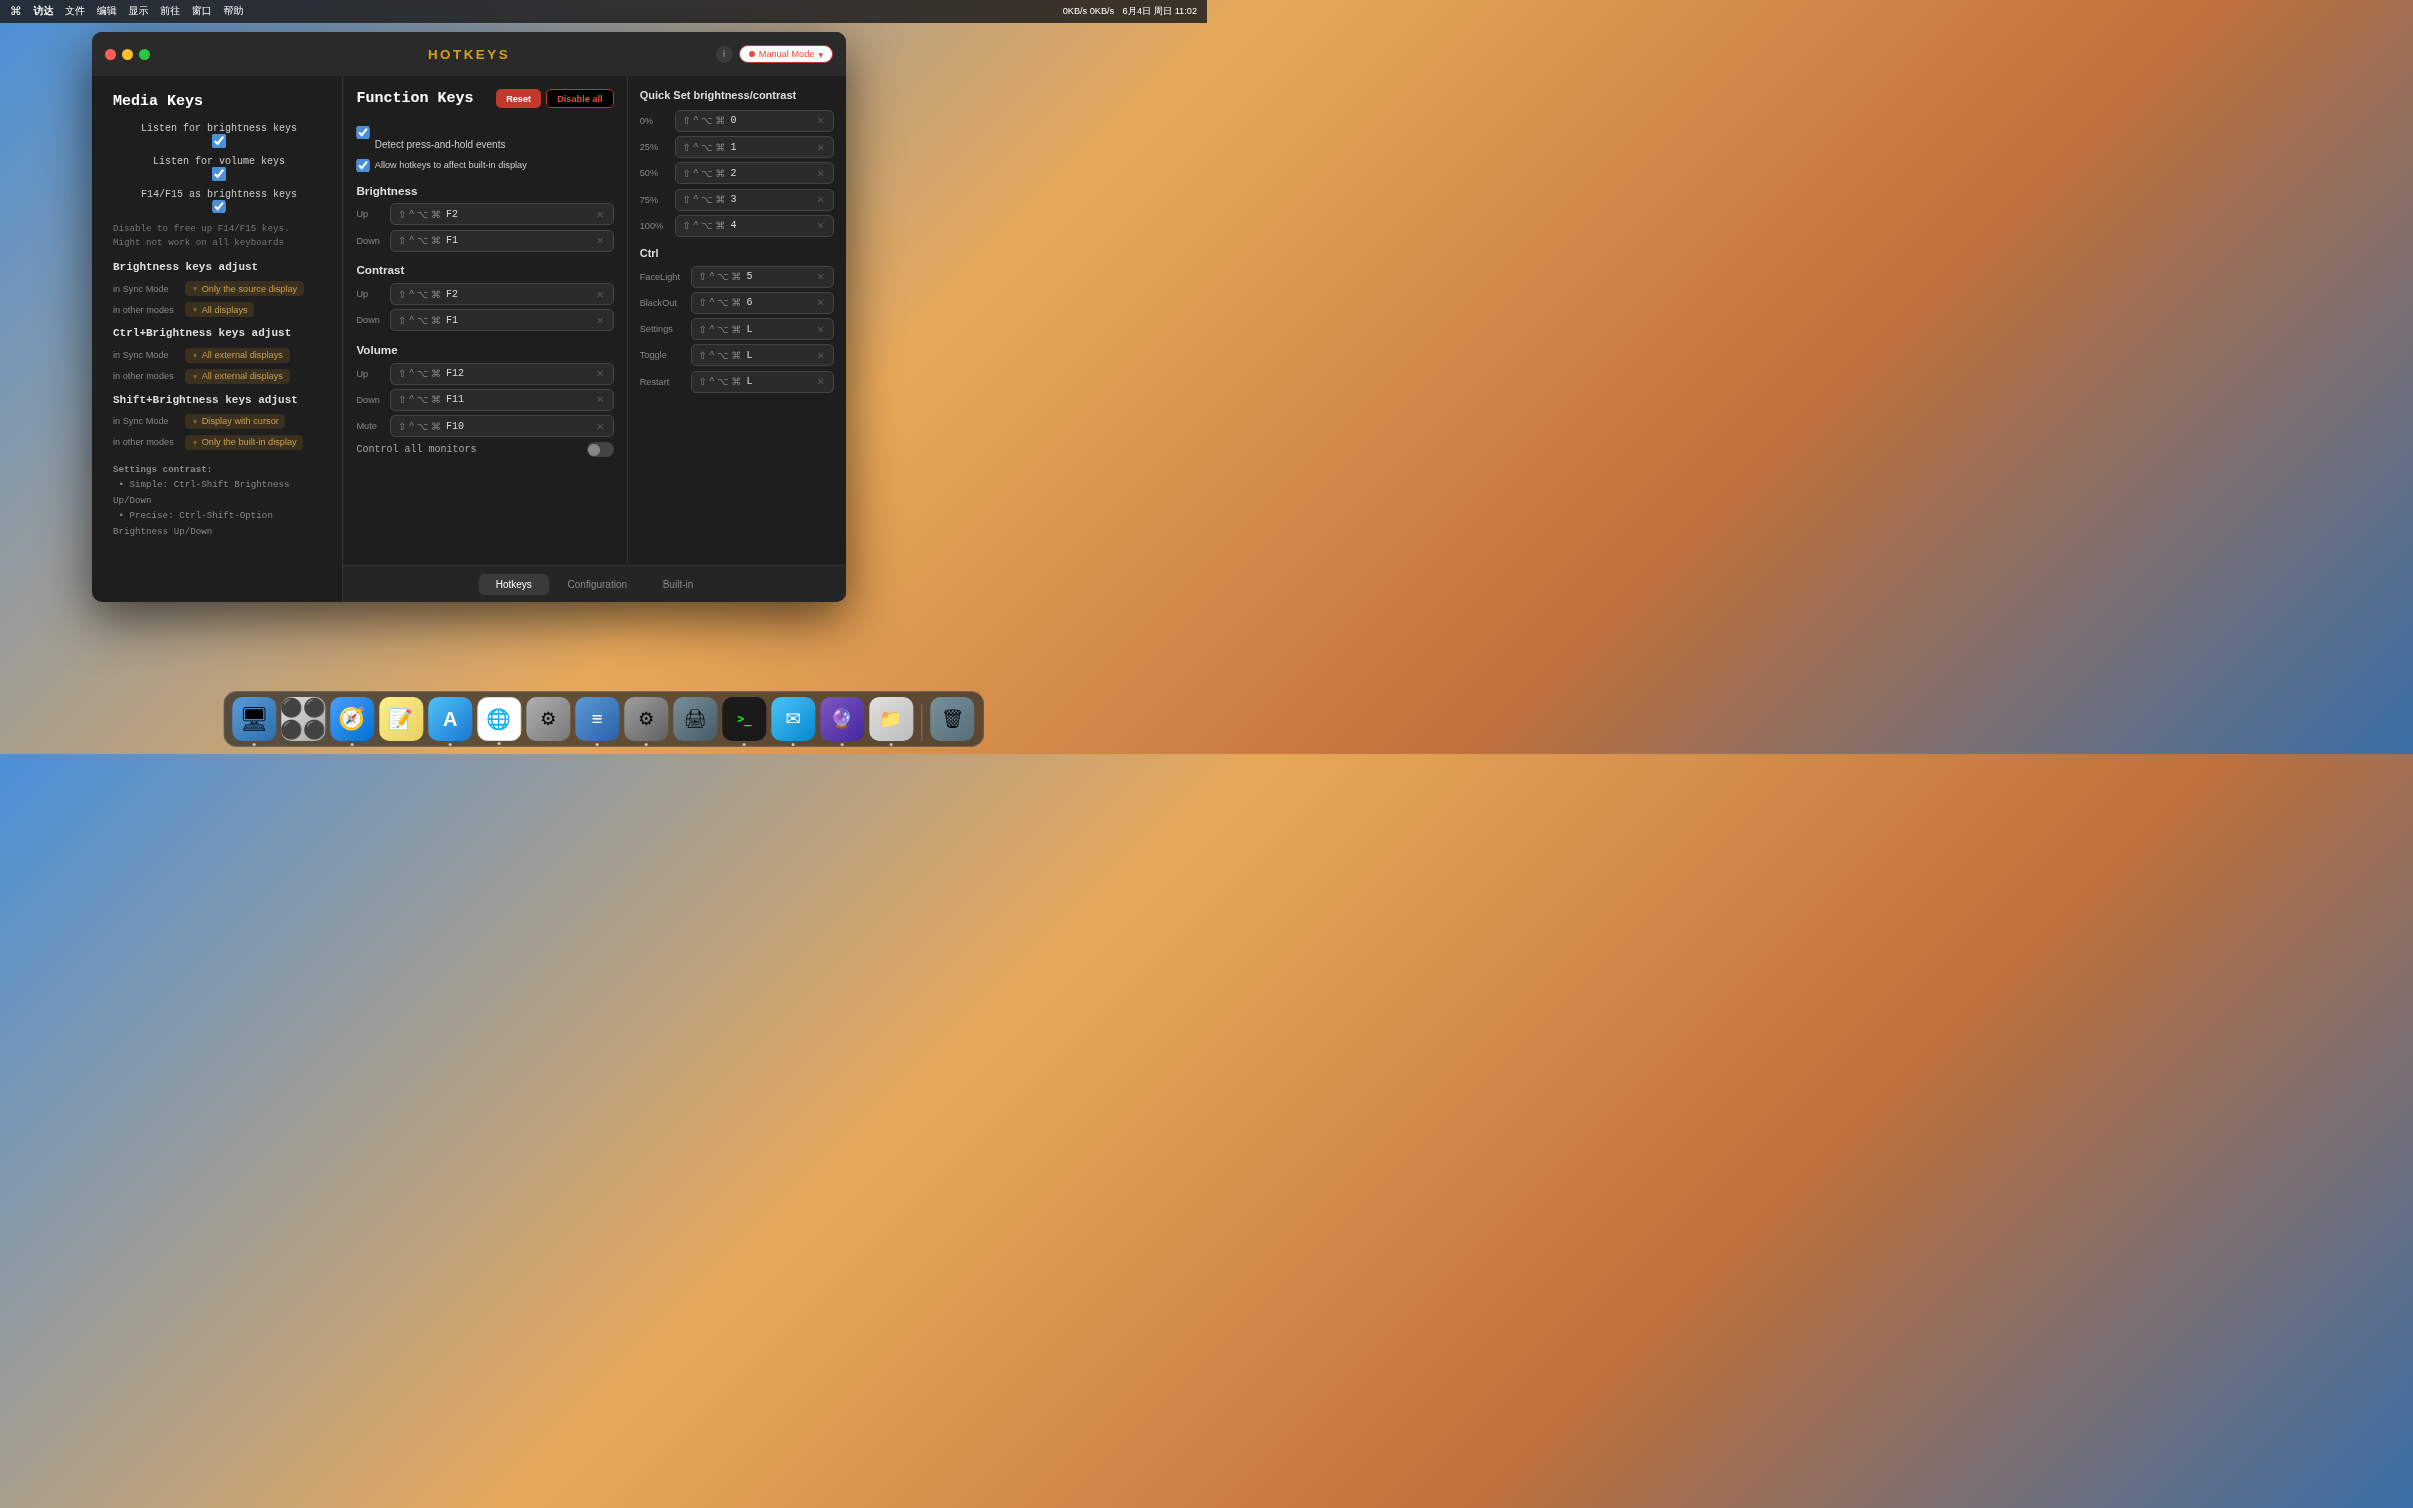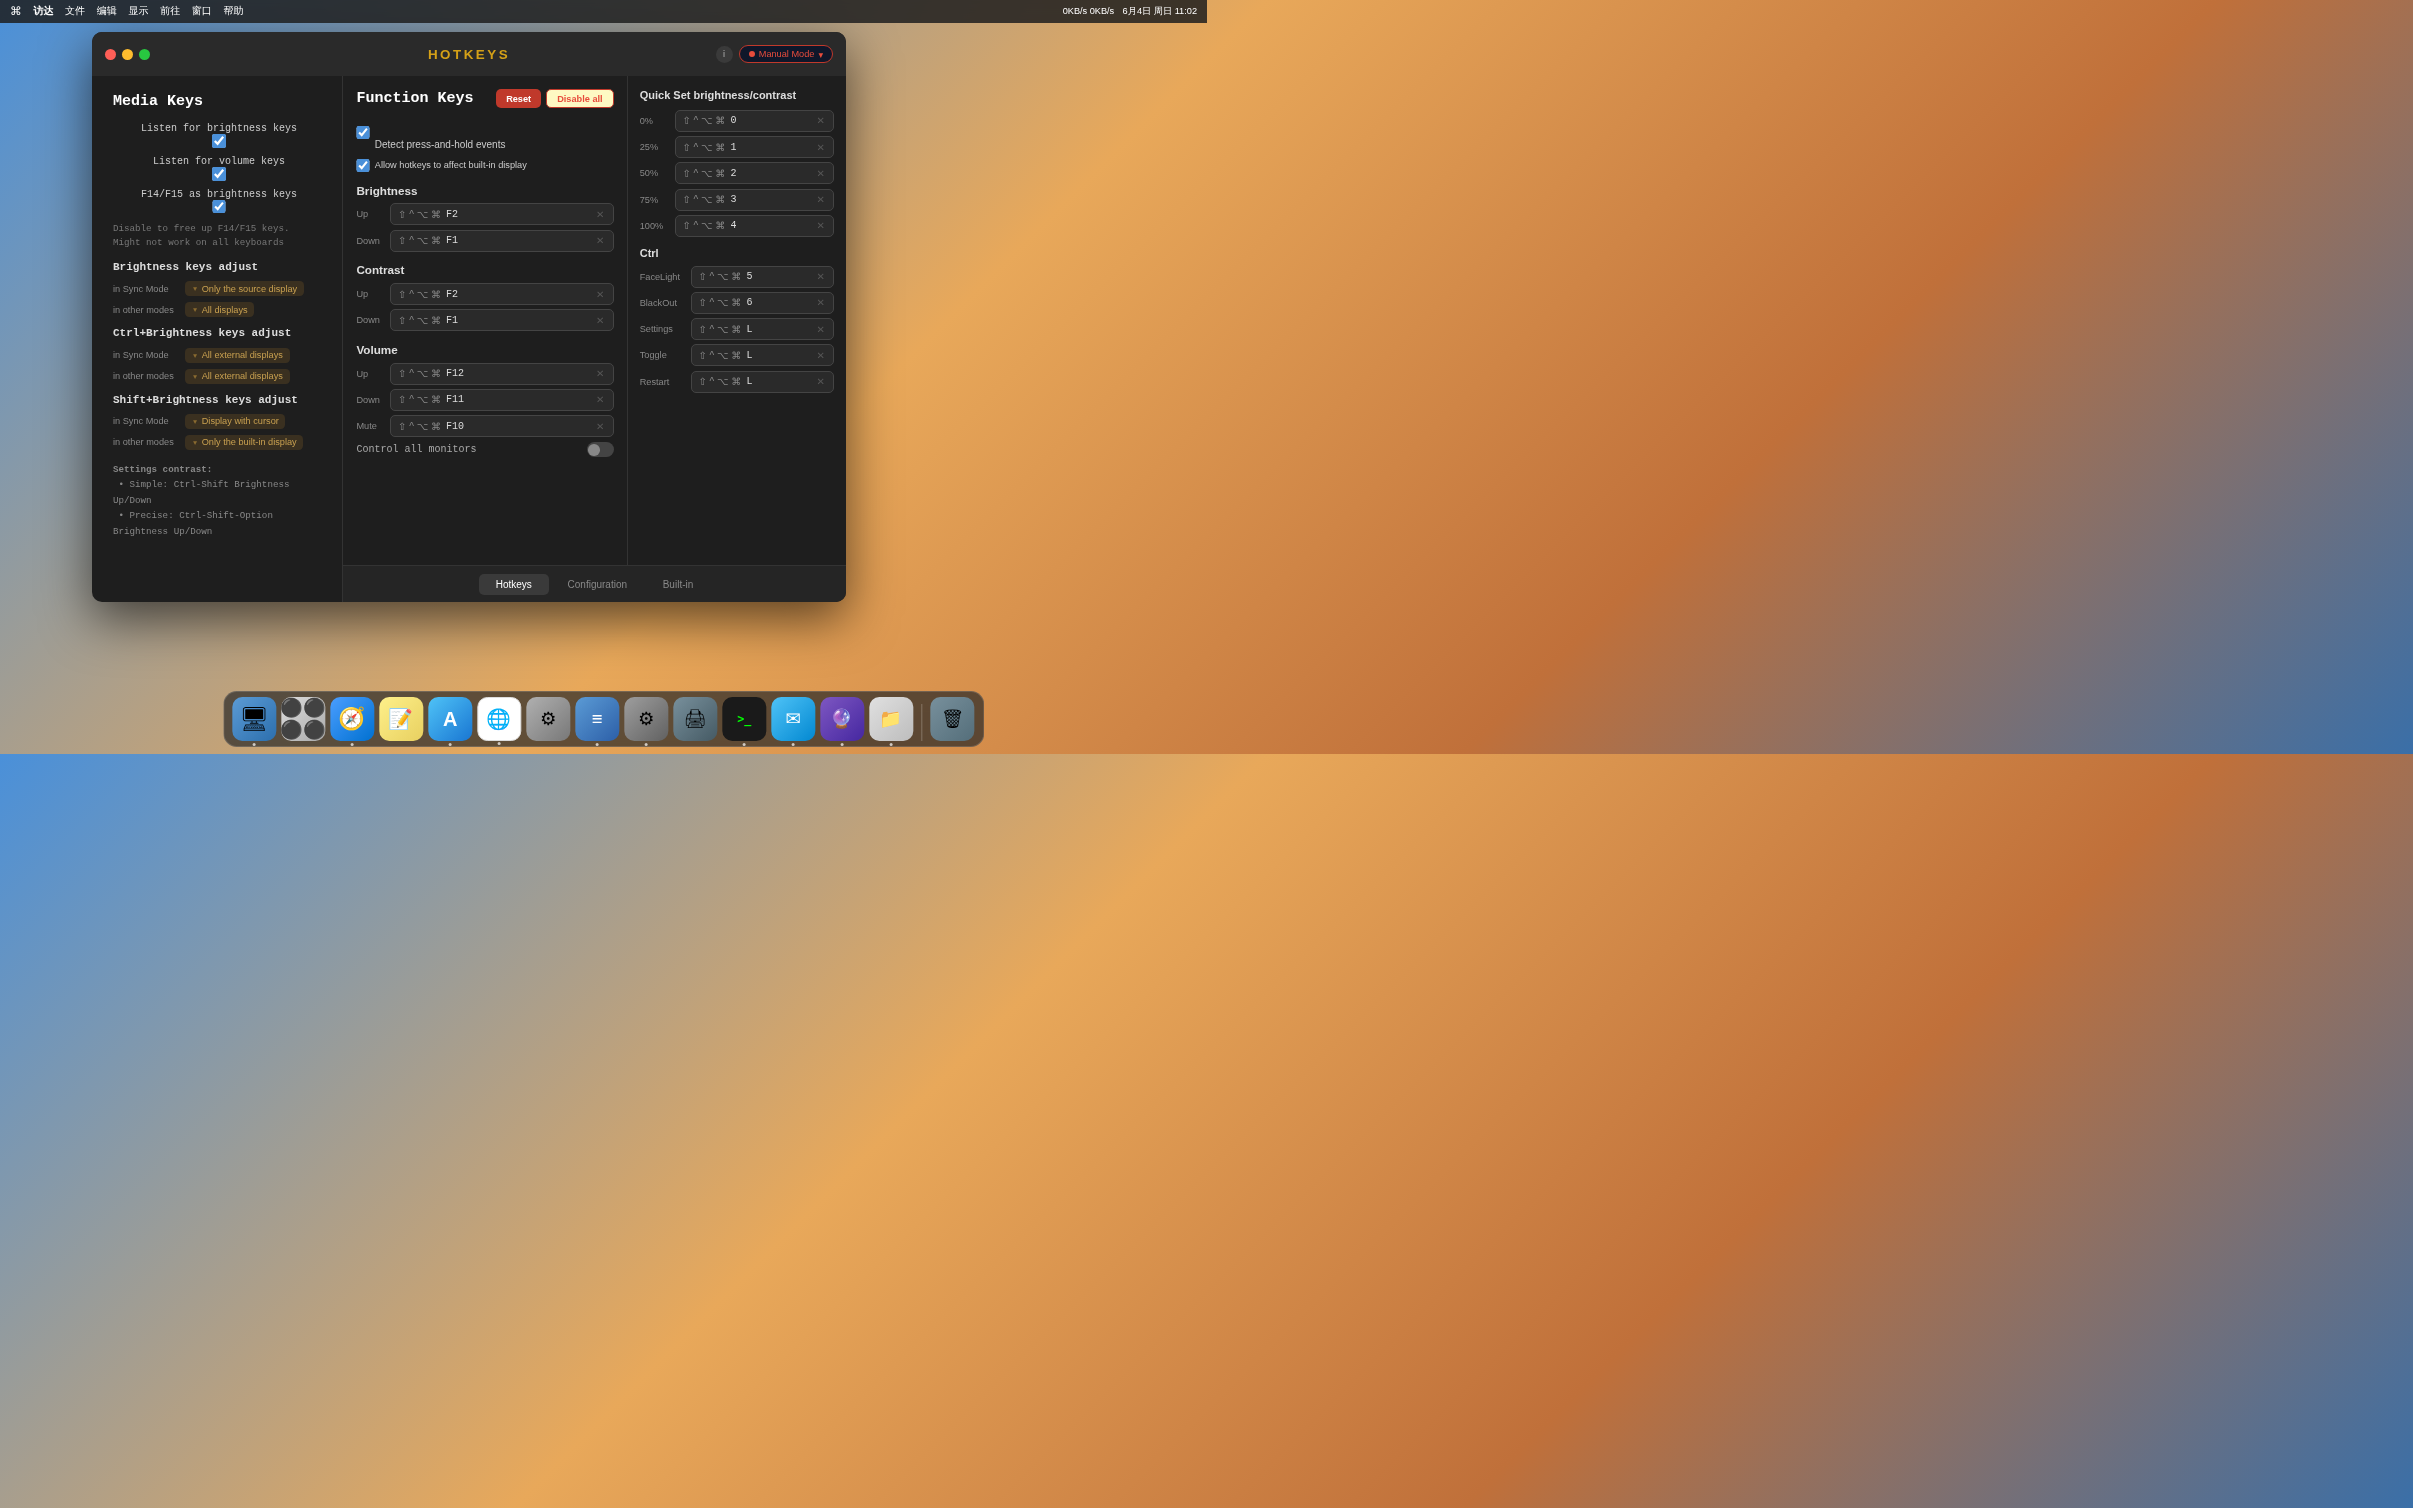--- a/index.html
+++ b/index.html
@@ -110,21 +110,21 @@
       border-radius: 50%;
       background: #3a3a3a;
       display: flex;
       align-items: center;
       justify-content: center;
       color: #888;
       font-size: 9.2px;
       font-weight: 700;
     }
     .manual-mode-badge {
-      background: #0f172a;
+      background: #ffffff;
       border: 0.8px solid #c0392b;
       border-radius: 10px;
       padding: 2.5px 8.4px;
       font-size: 9.2px;
       color: #e74c3c;
       display: flex;
       align-items: center;
       gap: 4.2px;
     }
     .manual-mode-dot {
@@ -267,21 +267,21 @@
       background: #c0392b;
       border: none;
       border-radius: 5px;
       color: #fff;
       font-size: 9.2px;
       font-weight: 600;
       cursor: pointer;
     }
     .btn-disable {
       padding: 3.4px 10px;
-      background: #fef9c3;
+      background: #000000;
       border: 0.8px solid #c0392b;
       border-radius: 5px;
       color: #e74c3c;
       font-size: 9.2px;
       font-weight: 600;
       cursor: pointer;
     }
     .detect-row {
       display: flex;
       align-items: center;

